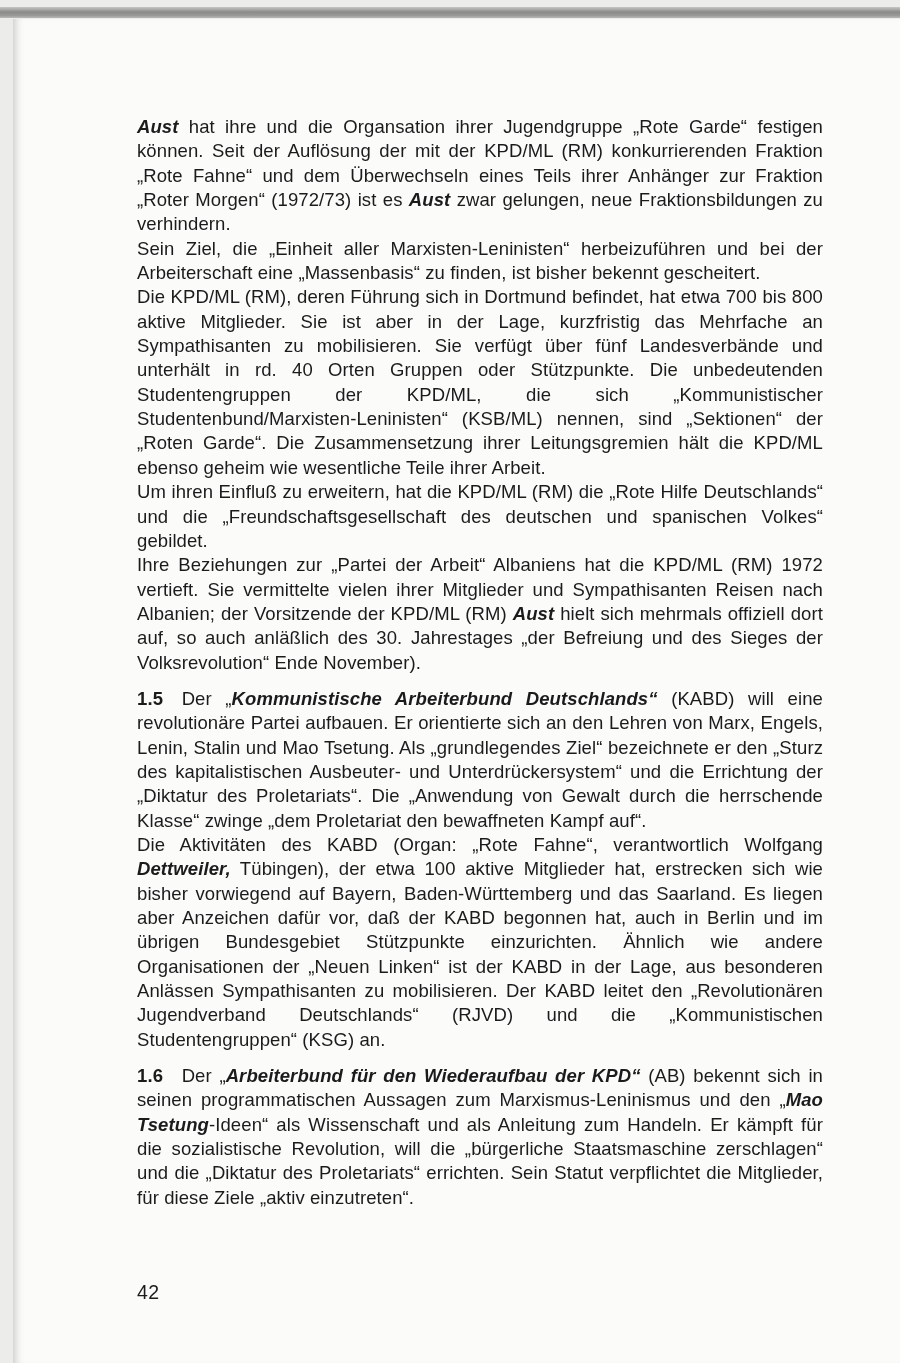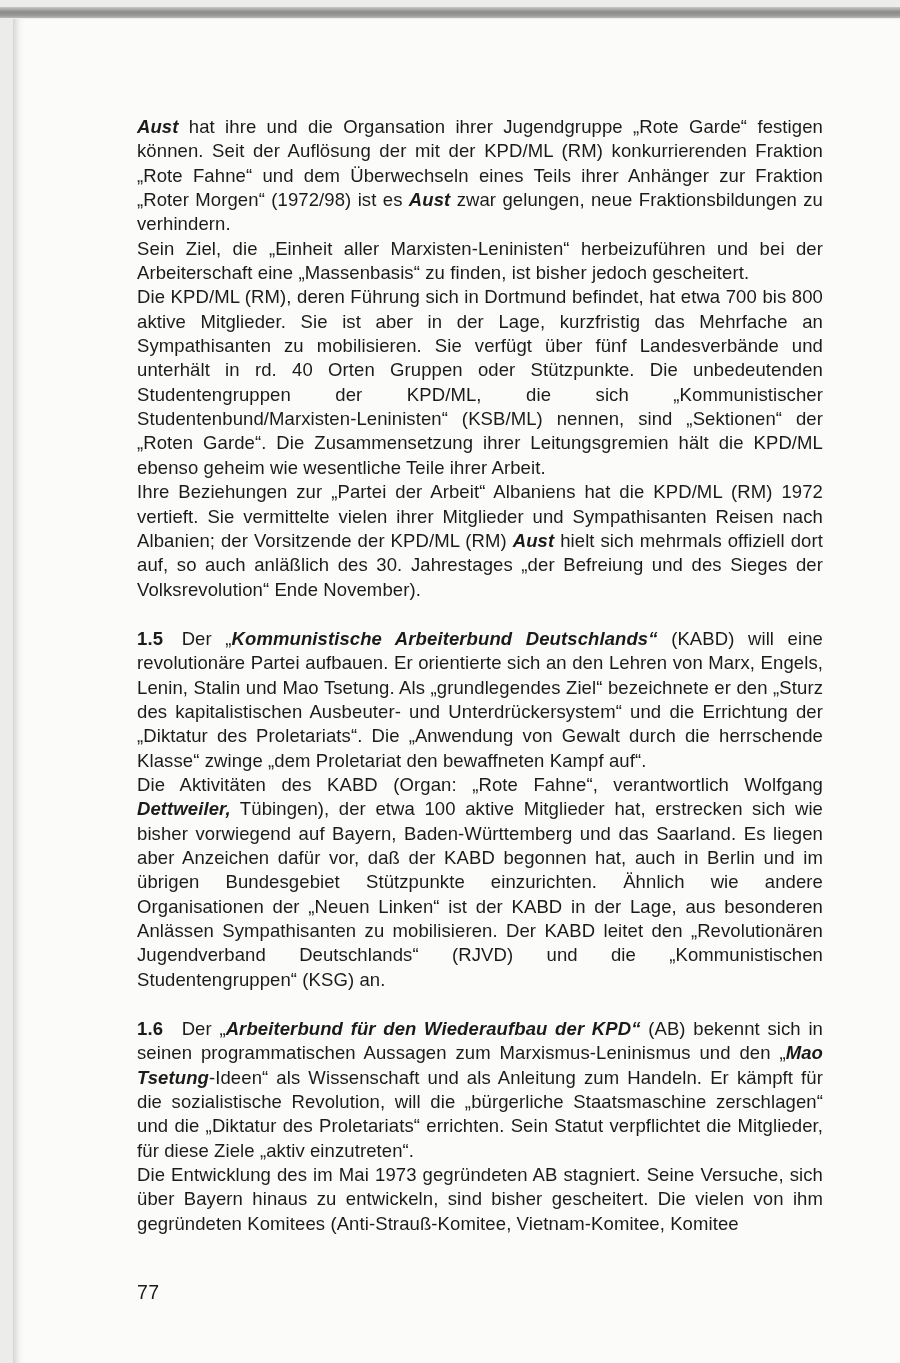--- a/index.html
+++ b/index.html
@@ -38,45 +38,45 @@
     line-height: 24.35px;
     letter-spacing: 0.1px;
     color: #1b1b1b;
     hyphens: auto;
     -webkit-hyphens: auto;
   }
   .text-block p {
     margin: 0;
   }
   .text-block p.section {
-    margin-top: 25px;
+    margin-top: 12px;
   }
   .text-block b { font-weight: bold; }
   .text-block i { font-style: italic; font-weight: bold; }
   .page-number {
     position: absolute;
     left: 124px; top: 1262px;
     font-size: 19.5px;
     color: #1b1b1b;
     letter-spacing: 0.3px;
   }
 </style>
 </head>
 <body>
 
 <div class="edge-top"></div>
 
 <div class="scan-page">
 
   <div class="text-block">
-    <p><i>Aust</i><span> hat ihre und die Organsation ihrer Jugendgruppe „Rote Garde“ festigen können. Seit der Auflösung der mit der KPD/ML (RM) konkurrierenden Fraktion „Rote Fahne“ und dem Überwechseln eines Teils ihrer Anhänger zur Fraktion „Roter Morgen“ (1972/98) ist es </span><i>Aust</i><span> zwar gelungen, neue Fraktionsbildungen zu verhindern.</span></p>
-    <p><span>Sein Ziel, die „Einheit aller Marxisten-Leninisten“ herbeizuführen und bei der Arbeiterschaft eine „Massenbasis“ zu finden, ist bisher jedoch gescheitert.</span></p>
+    <p><i>Aust</i><span> hat ihre und die Organsation ihrer Jugendgruppe „Rote Garde“ festigen können. Seit der Auflösung der mit der KPD/ML (RM) konkurrierenden Fraktion „Rote Fahne“ und dem Überwechseln eines Teils ihrer Anhänger zur Fraktion „Roter Morgen“ (1972/73) ist es </span><i>Aust</i><span> zwar gelungen, neue Fraktionsbildungen zu verhindern.</span></p>
+    <p><span>Sein Ziel, die „Einheit aller Marxisten-Leninisten“ herbeizuführen und bei der Arbeiterschaft eine „Massenbasis“ zu finden, ist bisher bekennt gescheitert.</span></p>
     <p><span>Die KPD/ML (RM), deren Führung sich in Dortmund befindet, hat etwa 700 bis 800 aktive Mitglieder. Sie ist aber in der Lage, kurzfristig das Mehrfache an Sympathisanten zu mobilisieren. Sie verfügt über fünf Landesverbände und unterhält in rd. 40 Orten Gruppen oder Stützpunkte. Die unbedeutenden Studentengruppen der KPD/ML, die sich „Kommunistischer Studentenbund/Marxisten-Leninisten“ (KSB/ML) nennen, sind „Sektionen“ der „Roten Garde“. Die Zusammensetzung ihrer Leitungsgremien hält die KPD/ML ebenso geheim wie wesentliche Teile ihrer Arbeit.</span></p>
+    <p><span>Um ihren Einfluß zu erweitern, hat die KPD/ML (RM) die „Rote Hilfe Deutschlands“ und die „Freundschaftsgesellschaft des deutschen und spanischen Volkes“ gebildet.</span></p>
     <p><span>Ihre Beziehungen zur „Partei der Arbeit“ Albaniens hat die KPD/ML (RM) 1972 vertieft. Sie vermittelte vielen ihrer Mitglieder und Sympathisanten Reisen nach Albanien; der Vorsitzende der KPD/ML (RM) </span><i>Aust</i><span> hielt sich mehrmals offiziell dort auf, so auch anläßlich des 30. Jahrestages „der Befreiung und des Sieges der Volksrevolution“ Ende November).</span></p>
     <p class="section"><b>1.5</b><span> Der „</span><i>Kommunistische Arbeiterbund Deutschlands“</i><span> (KABD) will eine revolutionäre Partei aufbauen. Er orientierte sich an den Lehren von Marx, Engels, Lenin, Stalin und Mao Tsetung. Als „grundlegendes Ziel“ bezeichnete er den „Sturz des kapitalistischen Ausbeuter- und Unterdrückersystem“ und die Errichtung der „Diktatur des Proletariats“. Die „Anwendung von Gewalt durch die herrschende Klasse“ zwinge „dem Proletariat den bewaffneten Kampf auf“.</span></p>
     <p><span>Die Aktivitäten des KABD (Organ: „Rote Fahne“, verantwortlich Wolfgang </span><i>Dettweiler,</i><span> Tübingen), der etwa 100 aktive Mitglieder hat, erstrecken sich wie bisher vorwiegend auf Bayern, Baden-Württemberg und das Saarland. Es liegen aber Anzeichen dafür vor, daß der KABD begonnen hat, auch in Berlin und im übrigen Bundesgebiet Stützpunkte einzurichten. Ähnlich wie andere Organisationen der „Neuen Linken“ ist der KABD in der Lage, aus besonderen Anlässen Sympathisanten zu mobilisieren. Der KABD leitet den „Revolutionären Jugendverband Deutschlands“ (RJVD) und die „Kommunistischen Studentengruppen“ (KSG) an.</span></p>
     <p class="section"><b>1.6</b><span> Der „</span><i>Arbeiterbund für den Wiederaufbau der KPD“</i><span> (AB) bekennt sich in seinen programmatischen Aussagen zum Marxismus-Leninismus und den „</span><i>Mao Tsetung</i><span>-Ideen“ als Wissenschaft und als Anleitung zum Handeln. Er kämpft für die sozialistische Revolution, will die „bürgerliche Staatsmaschine zerschlagen“ und die „Diktatur des Proletariats“ errichten. Sein Statut verpflichtet die Mitglieder, für diese Ziele „aktiv einzutreten“.</span></p>
-    <p><span>Die Entwicklung des im Mai 1973 gegründeten AB stagniert. Seine Versuche, sich über Bayern hinaus zu entwickeln, sind bisher gescheitert. Die vielen von ihm gegründeten Komitees (Anti-Strauß-Komitee, Vietnam-Komitee, Komitee</span></p>
   </div>
 
-  <div class="page-number">77</div>
+  <div class="page-number">42</div>
 
 </div>
 
 </body></html>

